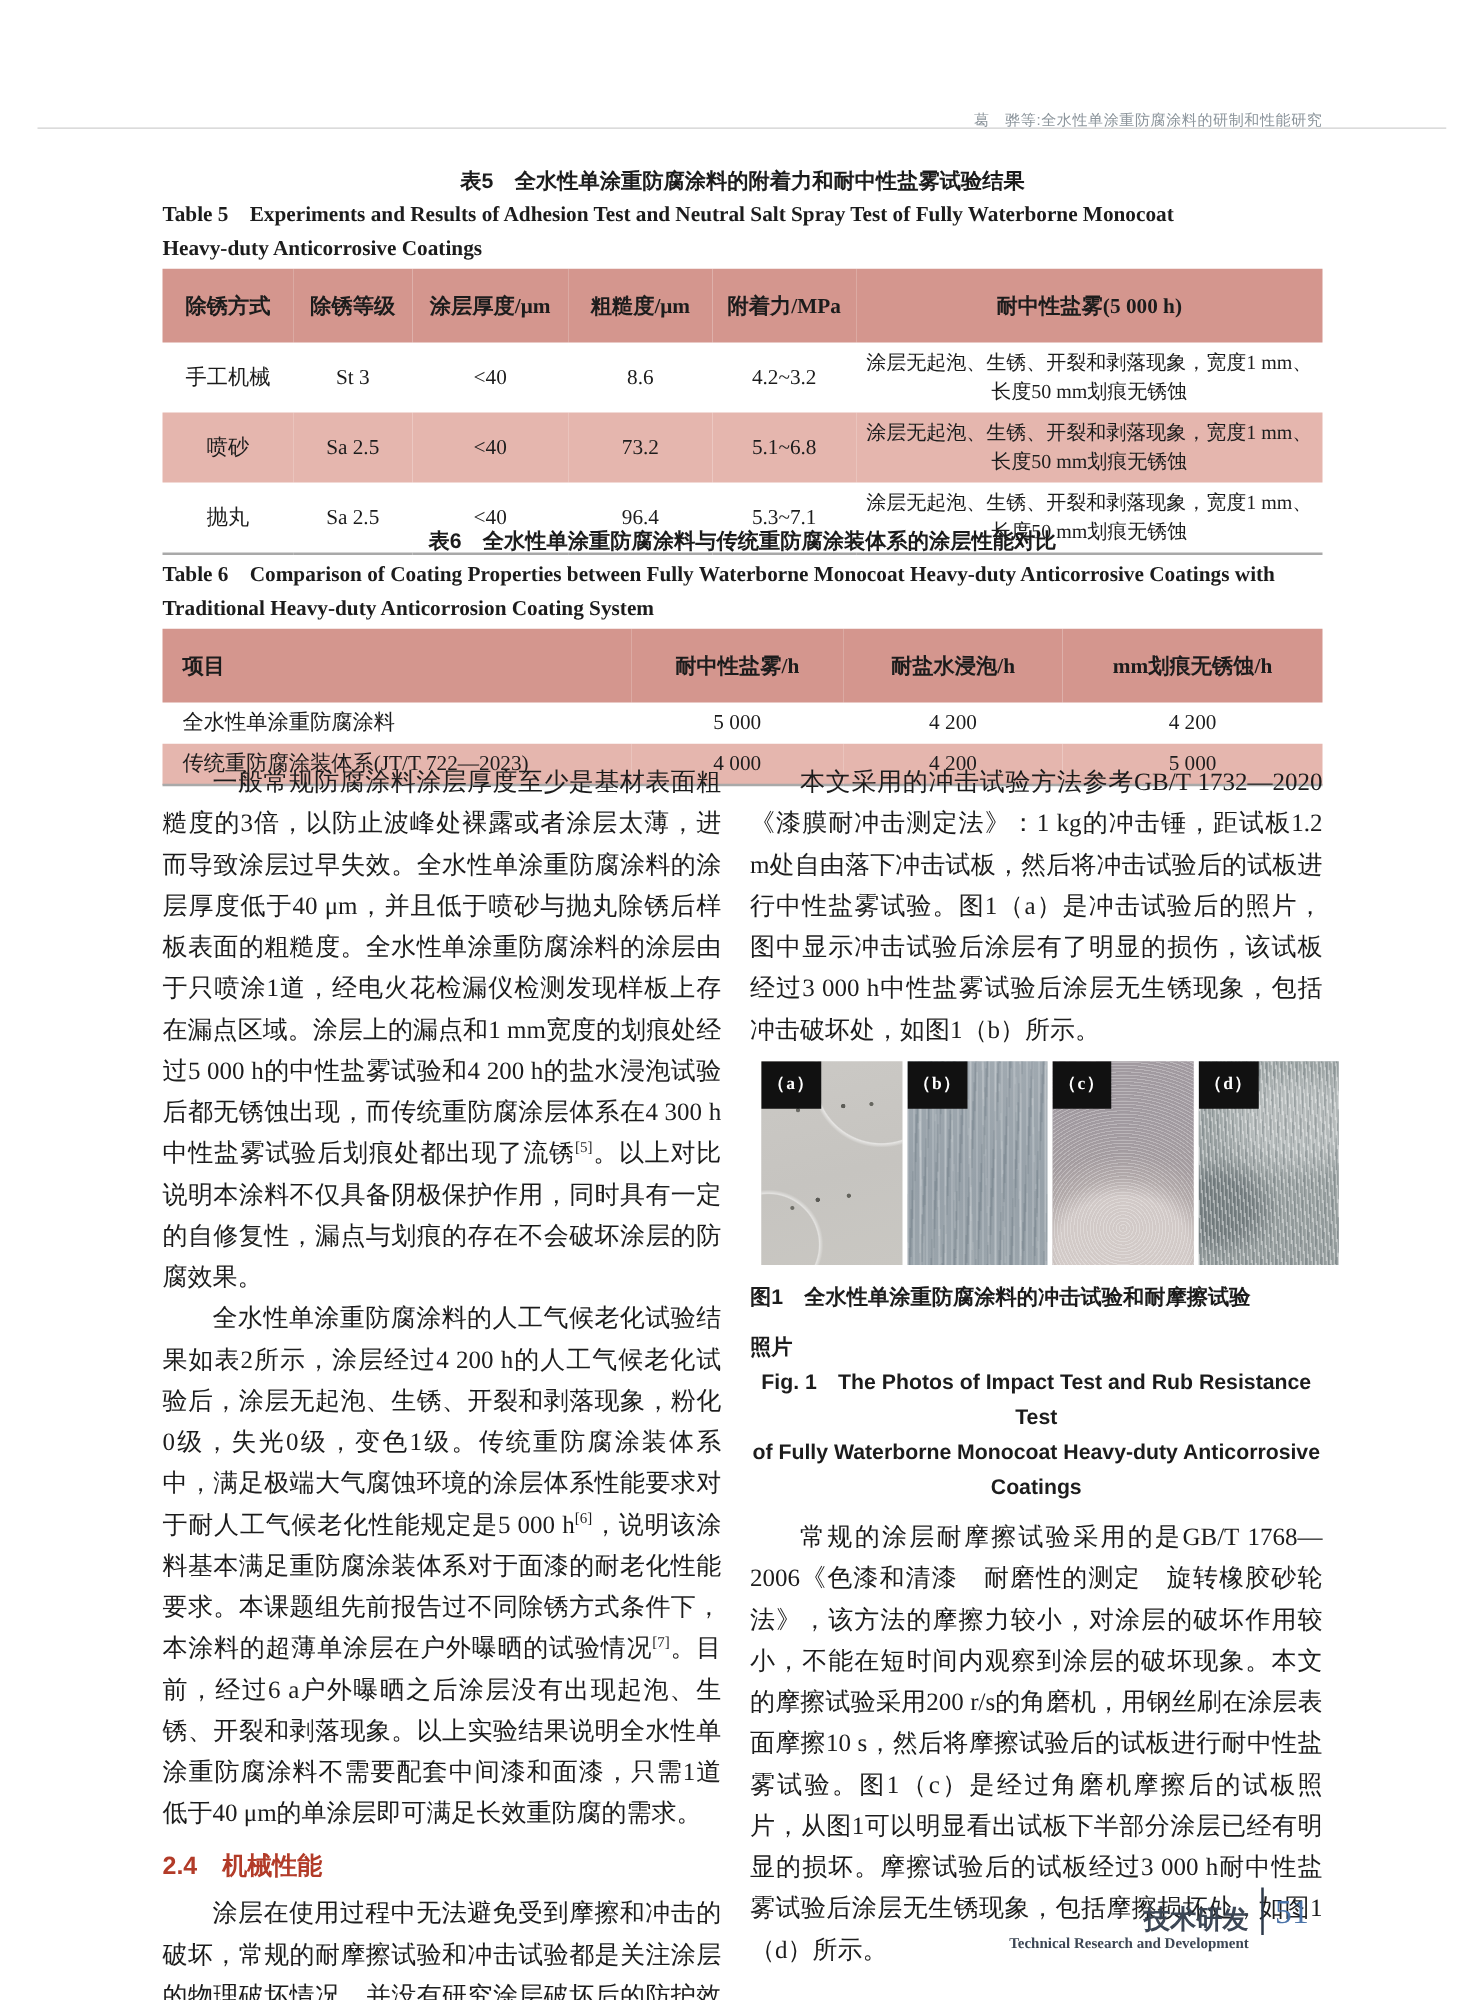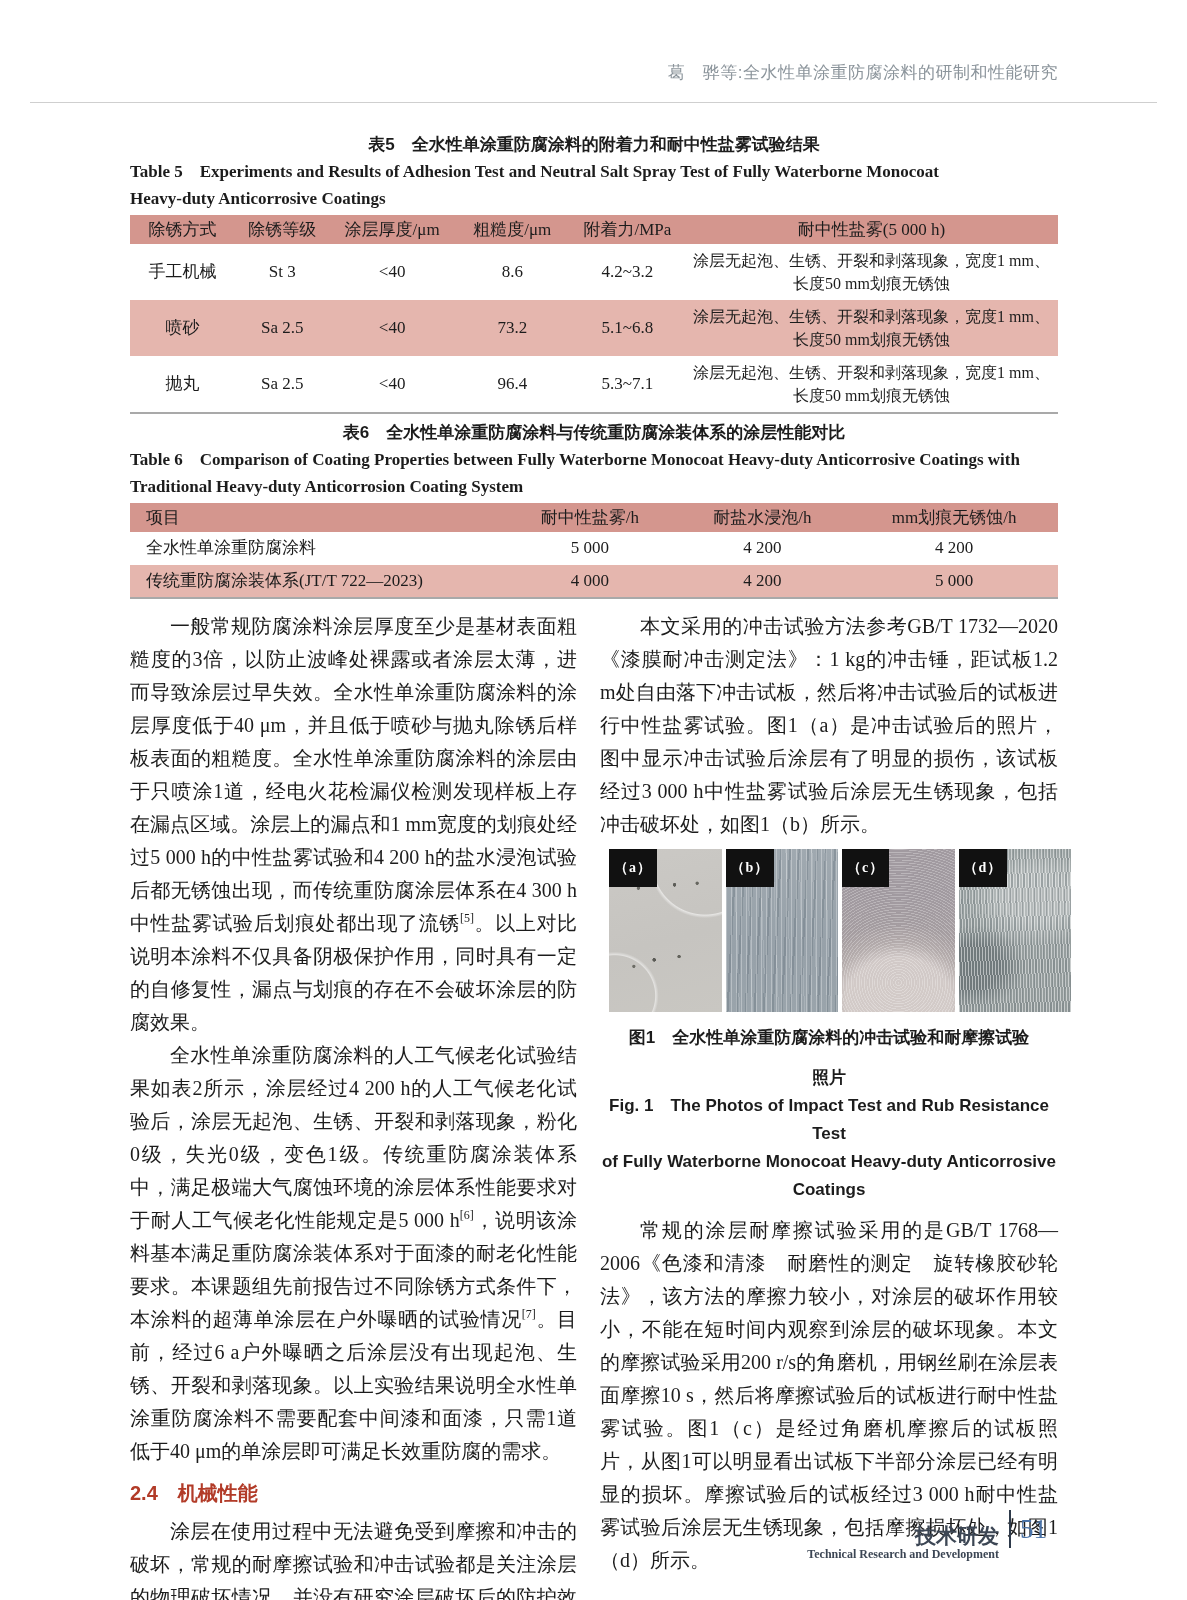--- a/index.html
+++ b/index.html
@@ -1,35 +1,35 @@
 <!DOCTYPE html>
 <html style="--table-header-bg: #d4968e; --table-row-alt-bg: #e5b6ae; --section-heading: #b23b28; --header-text: #8b949b; --footer-dark: #3c4654; --page-number-blue: #4a73a8;"><head>
 <meta charset="utf-8">
 <style>
   html,body{margin:0;padding:0;background:#ffffff;}
   .page{position:relative;width:1187px;height:1600px;background:#fff;overflow:hidden;
         font-family:"Liberation Serif",serif;color:#1c1c1c;}
 
   
-  .running-header{position:absolute;top:61px;right:129px;font-size:17px;
+  .running-header{position:absolute;top:88px;right:129px;font-size:12px;
         font-family:"Liberation Sans",sans-serif;color:var(--header-text,#8b949b);letter-spacing:.5px;}
   .header-rule{position:absolute;top:102px;left:30px;right:30px;height:1px;background:#cfcfcf;}
 
   
   .tblock{position:absolute;left:130px;width:928px;}
   .t5{top:132px;}
   .t6{top:420px;}
   .cap-cn{text-align:center;font-family:"Liberation Sans",sans-serif;font-weight:bold;
         font-size:17px;line-height:26px;}
   .cap-en{text-align:left;font-family:"Liberation Serif",serif;font-weight:bold;
         font-size:17px;line-height:27px;}
   table.paper{width:100%;border-collapse:collapse;table-layout:fixed;margin-top:3px;
         font-size:17px;border-bottom:2px solid #a9a9a9;}
-  table.paper th{background:var(--table-header-bg,#d4968e);font-weight:normal;
-        padding:3px 2px;text-align:center;}
+  table.paper th{background:var(--table-header-bg,#d4968e);font-weight:bold;
+        padding:18px 2px;text-align:center;}
   table.paper td{padding:4px 2px;text-align:center;line-height:1.45;}
   table.paper tr.alt td{background:var(--table-row-alt-bg,#e5b6ae);}
   table.paper .cell-left{text-align:left;padding-left:16px;}
   .t5 table.paper td{height:48px;}
   .t5 table.paper td.wide{font-size:16px;padding-left:6px;padding-right:6px;}
 
   
   .col{position:absolute;top:610px;font-size:20px;line-height:33px;text-align:justify;}
   .col-left{left:130px;width:447px;}
   .col-right{left:600px;width:458px;}
@@ -62,21 +62,21 @@
       repeating-radial-gradient(circle at 50% 82%, rgba(255,255,255,.28) 0 .6px, transparent 1px 2.6px),
       radial-gradient(ellipse 95px 75px at 50% 92%, rgba(238,230,226,.6) 0 55%, rgba(205,196,192,.35) 75%, transparent 100%),
       linear-gradient(180deg,#a19aa0 0 30%,#a59da0 55%,#aaa2a1);}
   .photo-d{background:
       repeating-linear-gradient(86deg, rgba(255,255,255,.5) 0 1px, transparent 1px 3px),
       repeating-linear-gradient(94deg, rgba(110,120,124,.38) 0 2px, transparent 2px 6px),
       radial-gradient(ellipse 70px 55px at 12% 72%, rgba(84,94,98,.55) 0 40%, transparent 75%),
       radial-gradient(ellipse 90px 60px at 70% 30%, rgba(255,255,255,.28) 0 40%, transparent 80%),
       linear-gradient(180deg,#9aa2a2,#939b9b);}
 
-  .fig-cap-cn{margin-top:12px;text-align:center;font-family:"Liberation Sans",sans-serif;
+  .fig-cap-cn{margin-top:12px;text-align:left;font-family:"Liberation Sans",sans-serif;
         font-weight:bold;font-size:17px;line-height:28px;text-indent:0;}
   .fig-cap-en{text-align:center;font-family:Liberation Sans, sans-serif;font-weight:bold;
         font-size:17px;line-height:28px;text-indent:0;}
   .after-fig{margin-top:10px;}
 
   
   .footer{position:absolute;top:1496px;right:140px;display:flex;align-items:center;}
   .footer-text{text-align:right;color:var(--footer-dark,#3c4654);}
   .footer-cn{font-family:"Liberation Sans",sans-serif;font-weight:bold;font-size:21px;line-height:23px;margin-top:28px;}
   .footer-en{font-family:"Liberation Serif",serif;font-weight:bold;font-size:12px;line-height:15px;}

